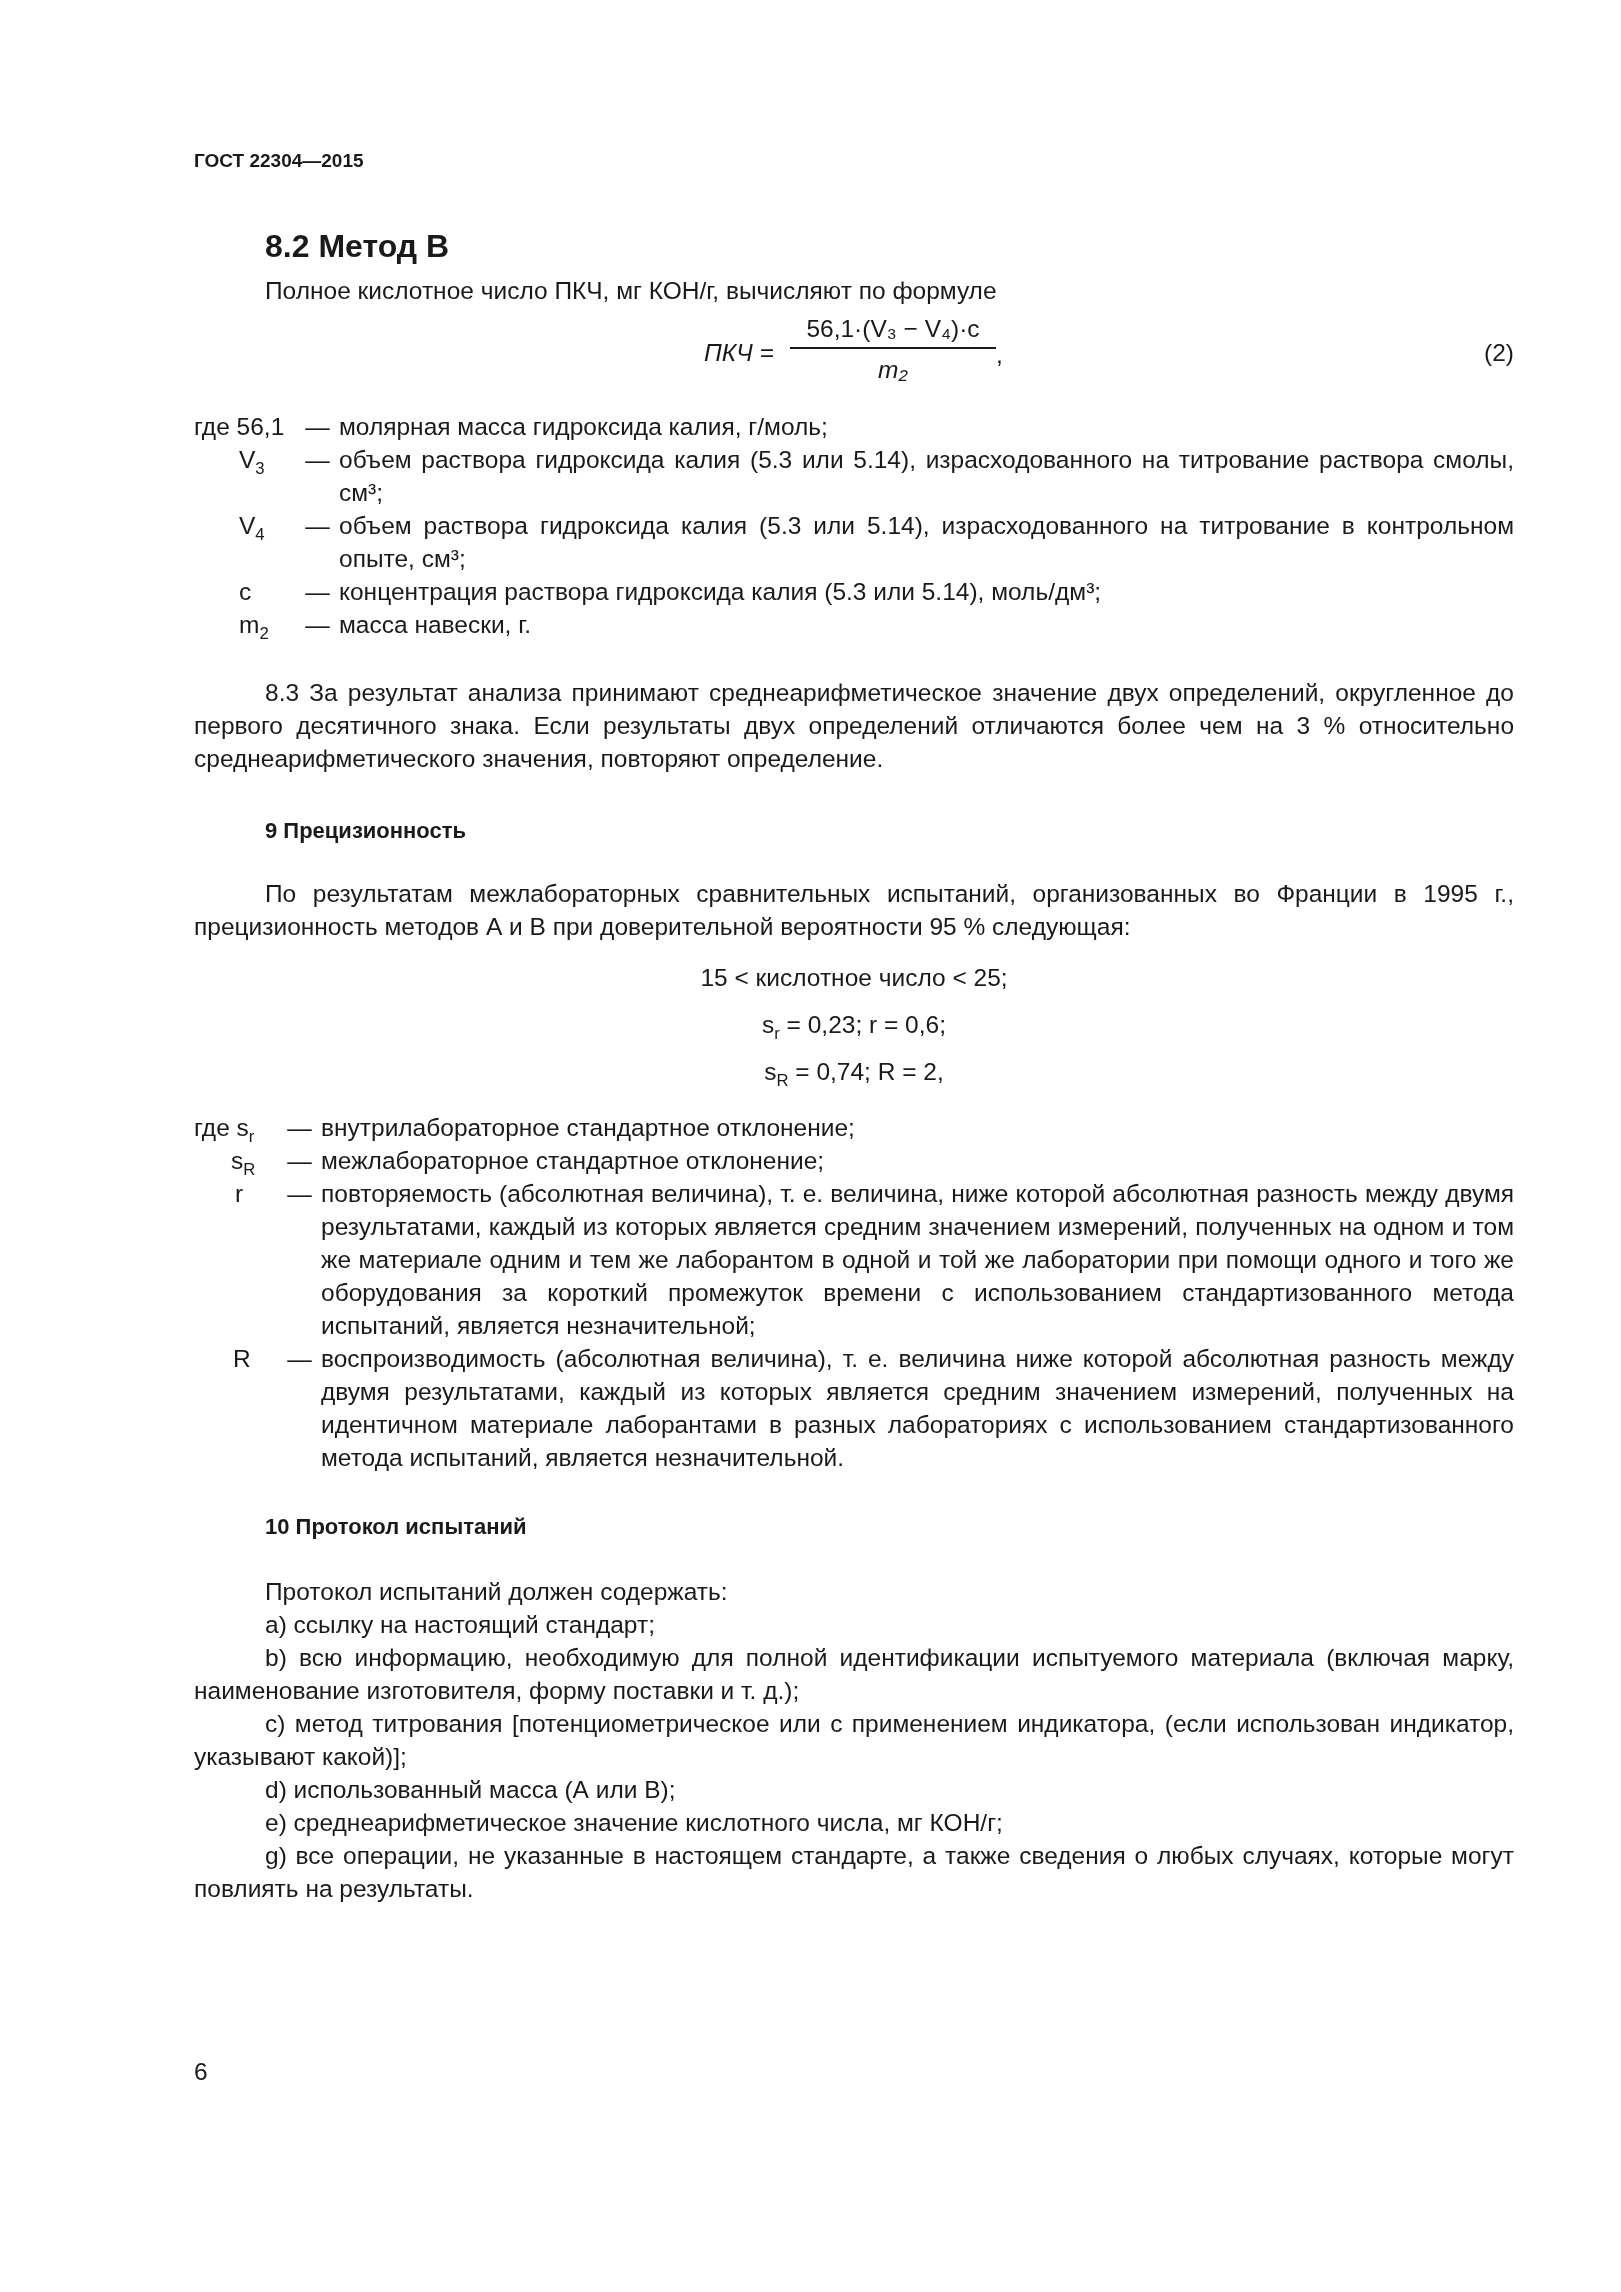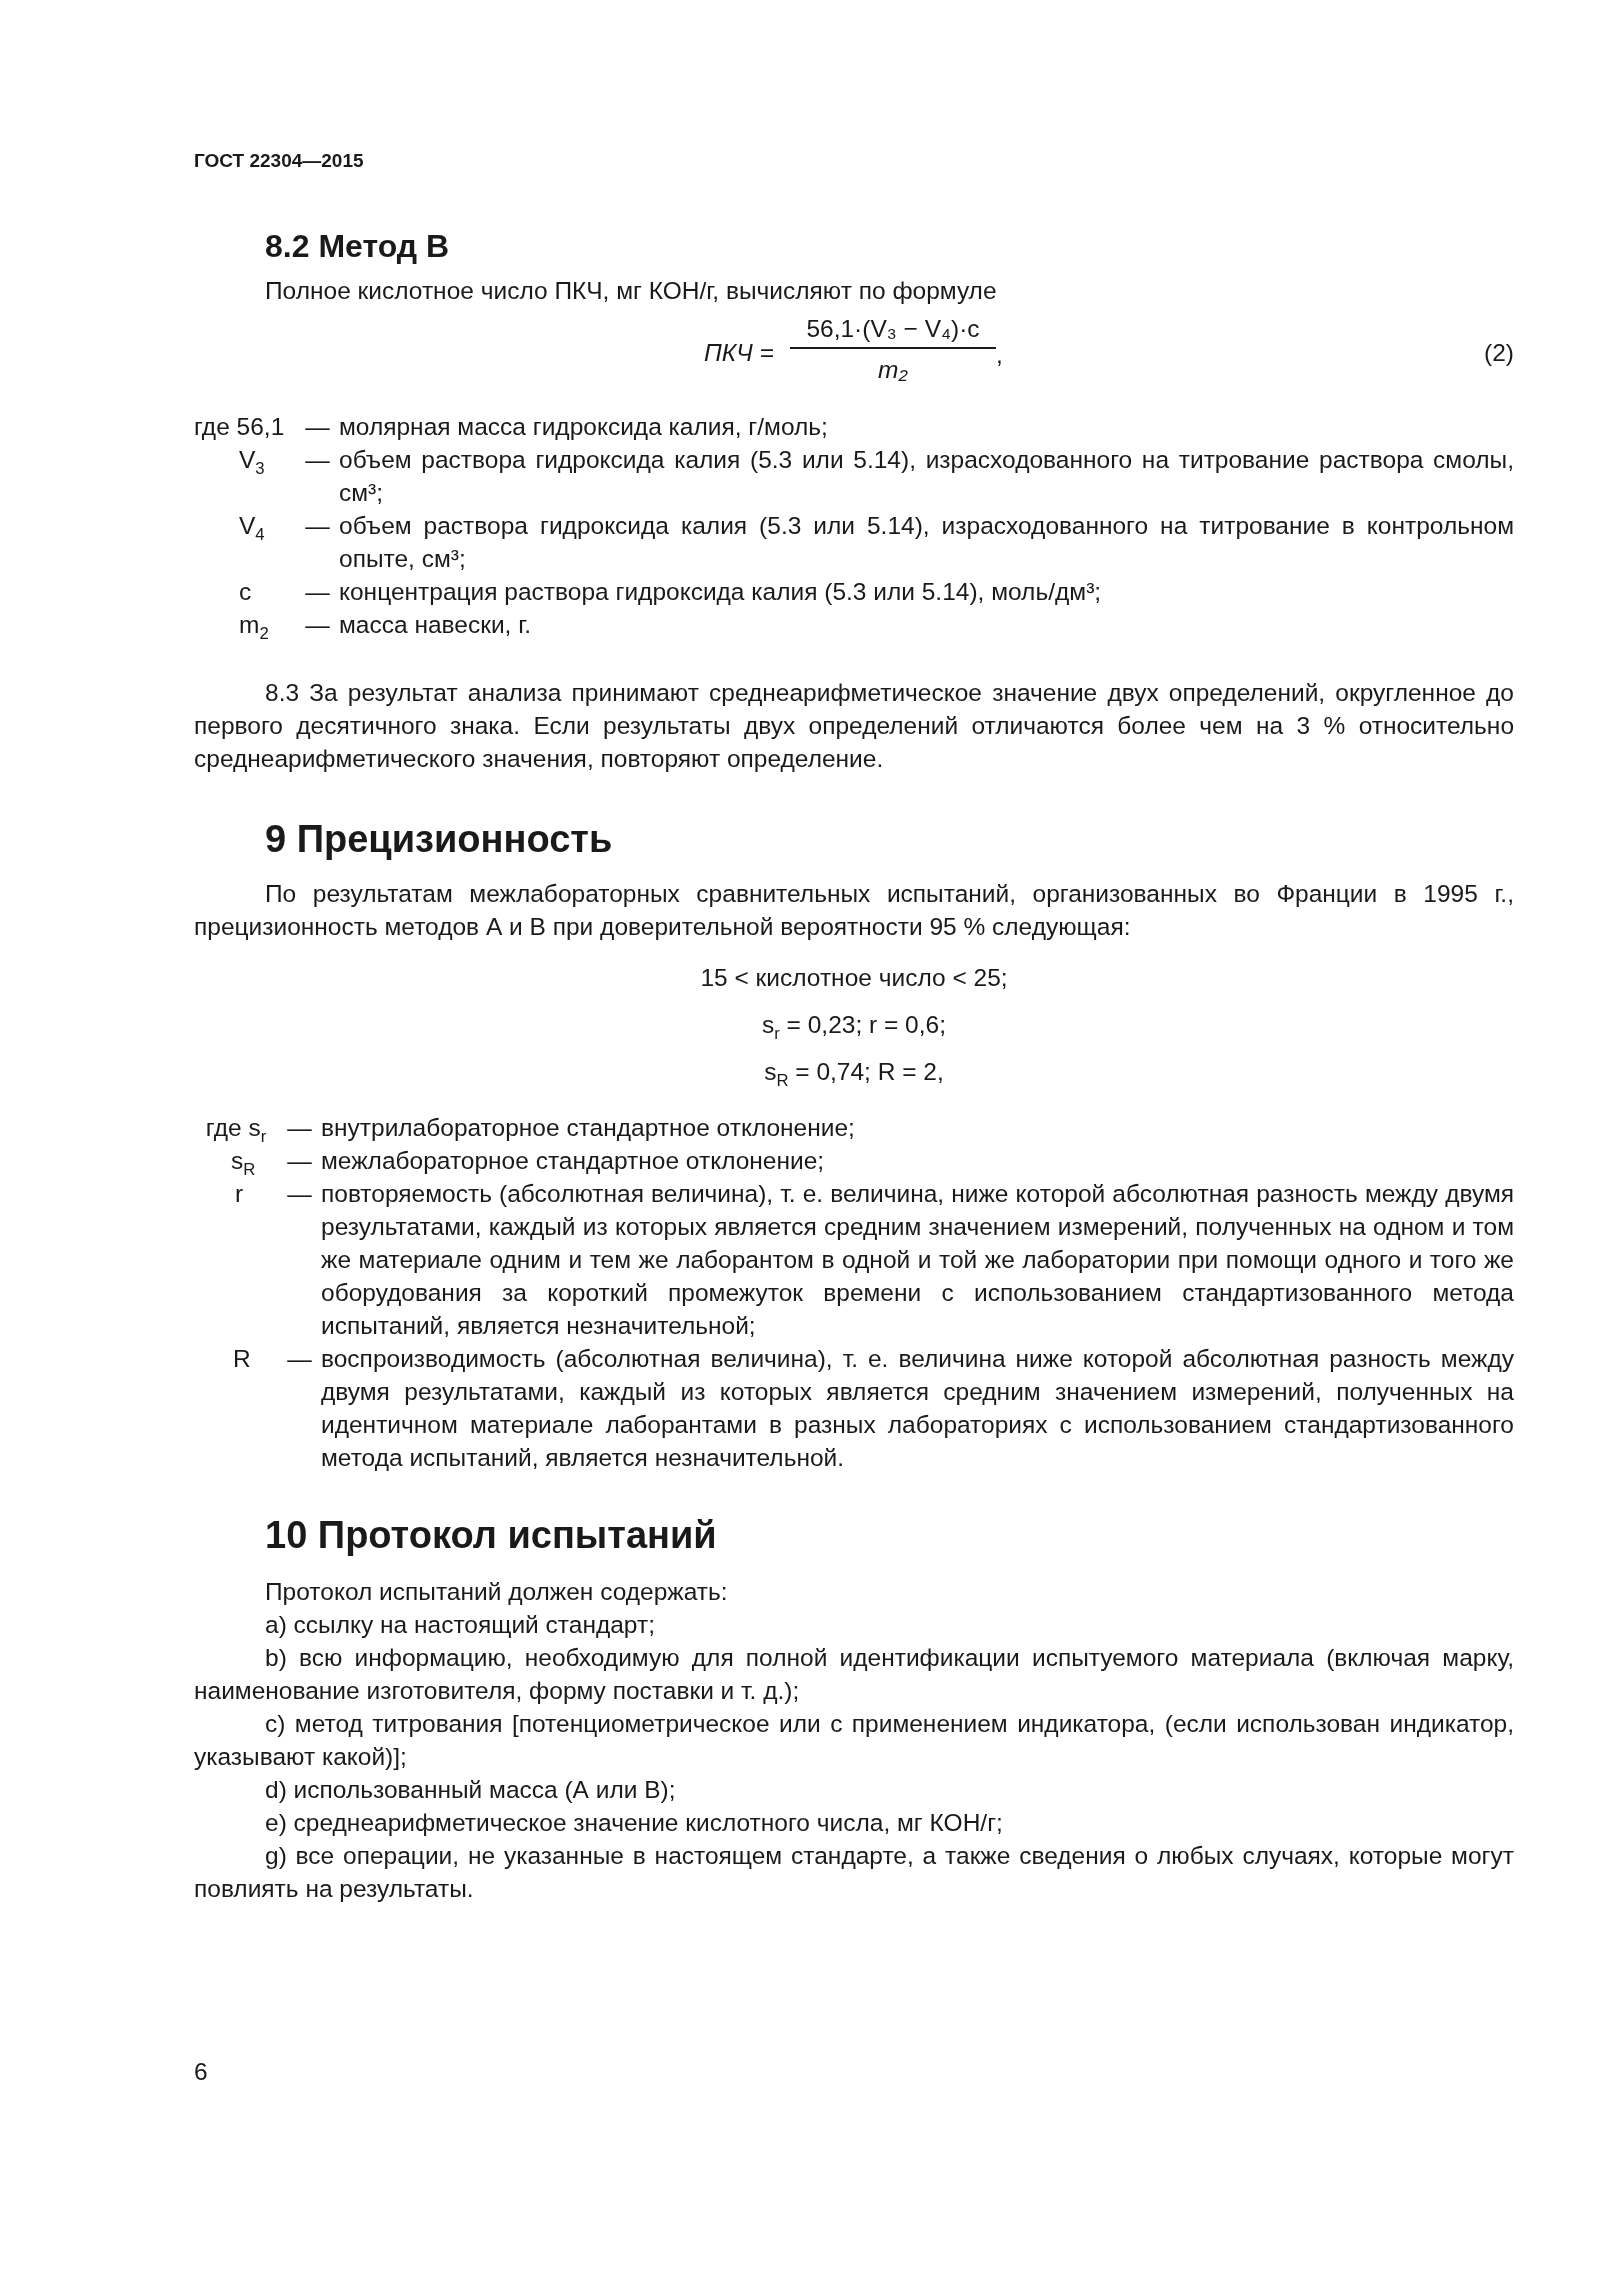--- a/index.html
+++ b/index.html
@@ -1,21 +1,21 @@
 <!DOCTYPE html>
 <html><head>
 <meta charset="utf-8">
 <style>
   html, body { margin: 0; padding: 0; background: #ffffff; }
   body { width: 1621px; height: 2293px; position: relative; overflow: hidden;
          font-family: "Liberation Sans", sans-serif; color: #1a1a1a; font-size: 24.5px; }
   .page { position: absolute; left: 194px; top: 0; width: 1320px; }
   .hdr { position: absolute; top: 150px; left: 0; font-weight: bold; font-size: 19px; }
   .h2 { position: absolute; left: 71px; font-weight: bold; font-size: 32px; }
-  .h1 { position: absolute; left: 71px; font-weight: bold; font-size: 38px; }
+  .h1 { position: absolute; left: 71px; font-weight: bold; font-size: 22px; }
   .p { position: absolute; left: 0; width: 1320px; line-height: 33px; text-align: justify; }
   .ind { text-indent: 71px; }
   .it { }
   .center { text-align: center; }
   .formula { position: absolute; top: 312px; left: 0; width: 1320px; height: 88px; }
   .f-lhs { position: absolute; left: 510px; top: 27.4px; font-style: italic; }
   .f-frac { position: absolute; left: 596px; top: 0; width: 206px; text-align: center; }
   .f-num { display: block; line-height: 33px; }
   .f-bar { display: block; border-top: 2px solid #1a1a1a; margin: 2px 0 3.9px 0; }
   .f-den { display: block; line-height: 33px; font-style: italic; }
@@ -82,21 +82,21 @@
 
   <div class="h1" style="top:818px;">9 Прецизионность</div>
   <div class="p ind" style="top:877px;">По результатам межлабораторных сравнительных испытаний, организованных во Франции в 1995 г., прецизионность методов А и В при доверительной вероятности 95 % следующая:</div>
 
   <div class="p center" style="top:961px;">15 &lt; кислотное число &lt; 25;</div>
   <div class="p center" style="top:1008px;"><span class="it">s</span><sub class="it">r</sub><span> = 0,23; </span><span class="it">r</span><span> = 0,6;</span></div>
   <div class="p center" style="top:1055px;"><span class="it">s</span><sub class="it">R</sub><span> = 0,74; </span><span class="it">R</span><span> = 2,</span></div>
 
   <div class="defs" style="top:1111px;">
     <div class="def">
-      <span class="sym" style="width:84px;text-align:center;"><span>где</span> <span class="it">s</span><sub class="it">r</sub></span>
+      <span class="sym" style="width:84px;"><span>где</span> <span class="it">s</span><sub class="it">r</sub></span>
       <span class="dash">—</span>
       <span class="txt">внутрилабораторное стандартное отклонение;</span>
     </div>
     <div class="def">
       <span class="sym it" style="width:84px;padding-left:37px;box-sizing:border-box;"><span>s</span><sub>R</sub></span>
       <span class="dash">—</span>
       <span class="txt">межлабораторное стандартное отклонение;</span>
     </div>
     <div class="def">
       <span class="sym it" style="width:84px;padding-left:41px;box-sizing:border-box;">r</span>

